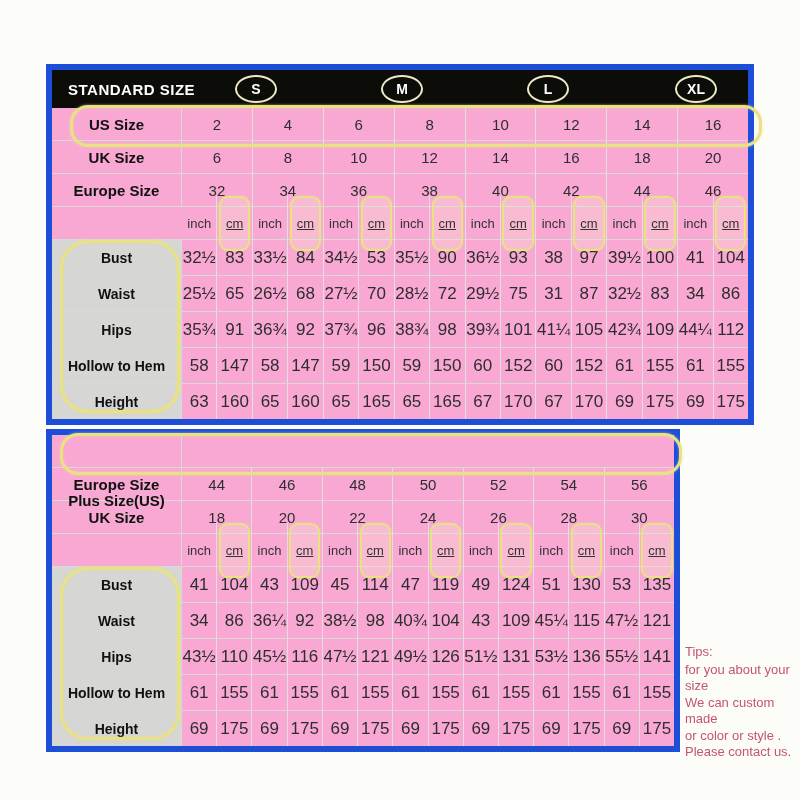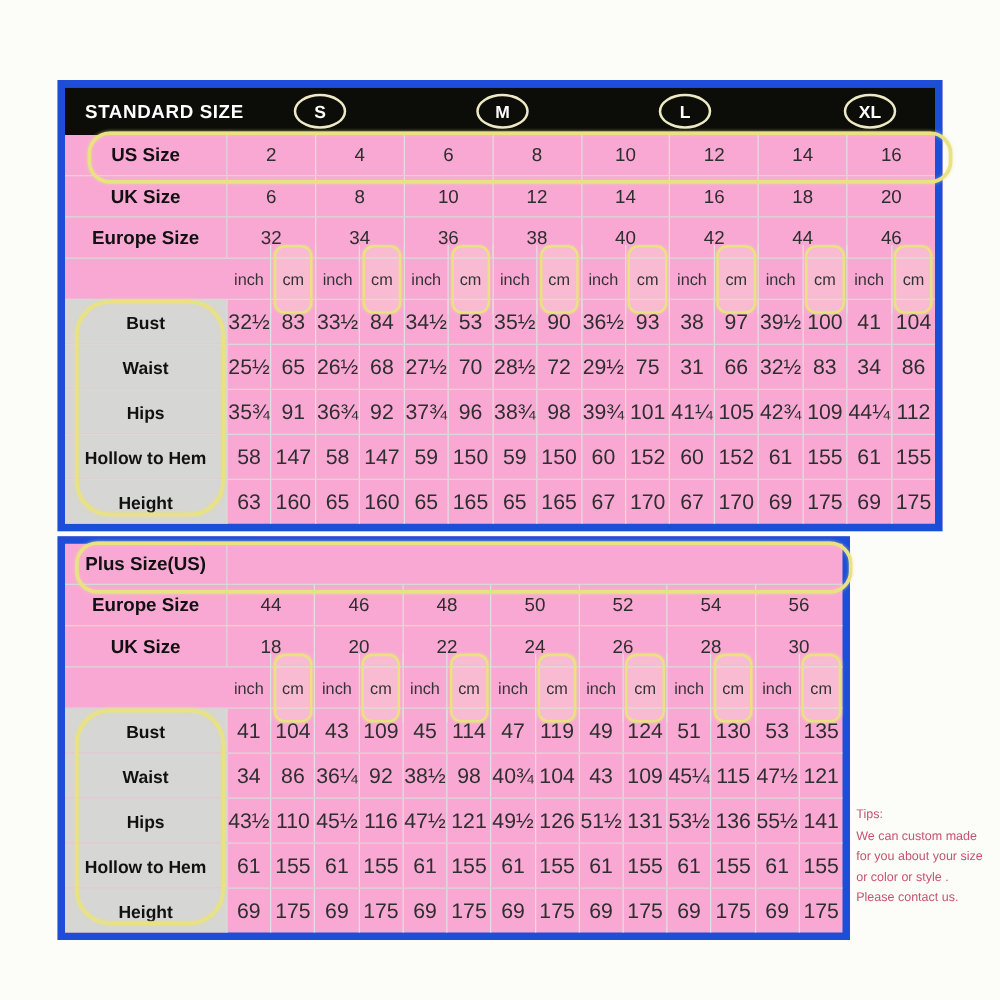--- a/index.html
+++ b/index.html
@@ -18,21 +18,21 @@
   .thead{height:38px;background:#0c0c08;position:relative;display:flex;align-items:center;}
   .thead .ttitle{color:#ffffff;font-weight:bold;font-size:15px;letter-spacing:.5px;padding-left:16px;}
   .badge{
     position:absolute;top:50%;transform:translate(-50%,-50%);
     width:42px;height:28px;border:2px solid #ede9c4;border-radius:50%;
     color:#fff;font-weight:bold;font-size:14px;
     display:flex;align-items:center;justify-content:center;box-sizing:border-box;
   }
   .trow{display:flex;border-top:1px solid #d9d9d5;}
   .thead + div > .trow:first-child{border-top:none;}
-  #plus-table [data-role="size-rows"] .trow:first-child{border-top:none;}
+  #plus-table [data-role="size-rows"] .trow:first-child{border-top:none;flex-direction:column;}
   .size-row{height:32px;}
   .unit-row{height:32px;align-items:center;}
   .measure-row{height:35px;}
   .label-cell{
     width:130px;flex:0 0 130px;display:flex;align-items:center;justify-content:center;
     font-weight:bold;font-size:15px;color:#111;
     border-right:1px solid #d9d9d5;box-sizing:border-box;text-align:center;
   }
   .measure-row .label-cell{background:#d6d6d4;font-size:14px;}
   .cells{flex:1;display:flex;min-width:0;}
@@ -41,34 +41,35 @@
     border-right:1px solid #e0e0dc;font-size:15px;color:#2e2e2e;min-width:0;
   }
   .cells .cell:last-child{border-right:none;}
   .measure-row .cell{font-size:17px;}
   .unit-row .cell{font-size:13px;color:#333;}
   .cm-box{
     display:inline-block;padding:18px 5px;
     border:2px solid #e9e282;border-radius:9px;
     background:rgba(248,245,205,.25);
     box-shadow:0 0 2px rgba(235,228,135,.7);
+    text-decoration:underline;
   }
   .hl-oval{
     position:absolute;pointer-events:none;
     border:3px solid #e9e282;
     box-shadow:0 0 3px rgba(235,228,135,.65), inset 0 0 3px rgba(235,228,135,.45);
   }
   #std-us-highlight{left:18px;top:35px;width:686px;height:36px;border-radius:18px;}
   #std-label-highlight{left:8px;top:170px;width:114px;height:167px;border-radius:28px;}
   #plus-size-highlight{left:8px;top:-2px;width:616px;height:36px;border-radius:18px;}
   #plus-label-highlight{left:8px;top:132px;width:114px;height:167px;border-radius:28px;}
 
   #tips{
     position:absolute;left:685px;top:644px;width:114px;
-    color:#c6536f;font-size:10px;line-height:16.5px;
+    color:#c6536f;font-size:13px;line-height:16.5px;
   }
   #tips .tips-title{margin-bottom:1px;}
 </style>
 </head>
 <body>
 
 <div class="size-table" id="standard-table">
   <div class="thead">
     <div class="ttitle">STANDARD SIZE</div>
     <span class="badge" style="left:204px">S</span>
@@ -185,21 +186,21 @@
           <div class="cell">65</div>
           <div class="cell">26½</div>
           <div class="cell">68</div>
           <div class="cell">27½</div>
           <div class="cell">70</div>
           <div class="cell">28½</div>
           <div class="cell">72</div>
           <div class="cell">29½</div>
           <div class="cell">75</div>
           <div class="cell">31</div>
-          <div class="cell">66</div>
+          <div class="cell">87</div>
           <div class="cell">32½</div>
           <div class="cell">83</div>
           <div class="cell">34</div>
           <div class="cell">86</div>
         </div>
       </div>
       <div class="trow measure-row">
         <div class="label-cell">Hips</div>
         <div class="cells">
           <div class="cell">35¾</div>
@@ -428,17 +429,17 @@
           <div class="cell">175</div>
         </div>
       </div>
     </div>
   <div class="hl-oval" id="plus-size-highlight"></div>
   <div class="hl-oval" id="plus-label-highlight"></div>
 </div>
 
 <div id="tips">
   <div class="tips-title">Tips:</div>
+  <div>for you about your size</div>
   <div>We can custom made</div>
-  <div>for you about your size</div>
   <div>or color or style .</div>
   <div>Please contact us.</div>
 </div>
 
 </body></html>

